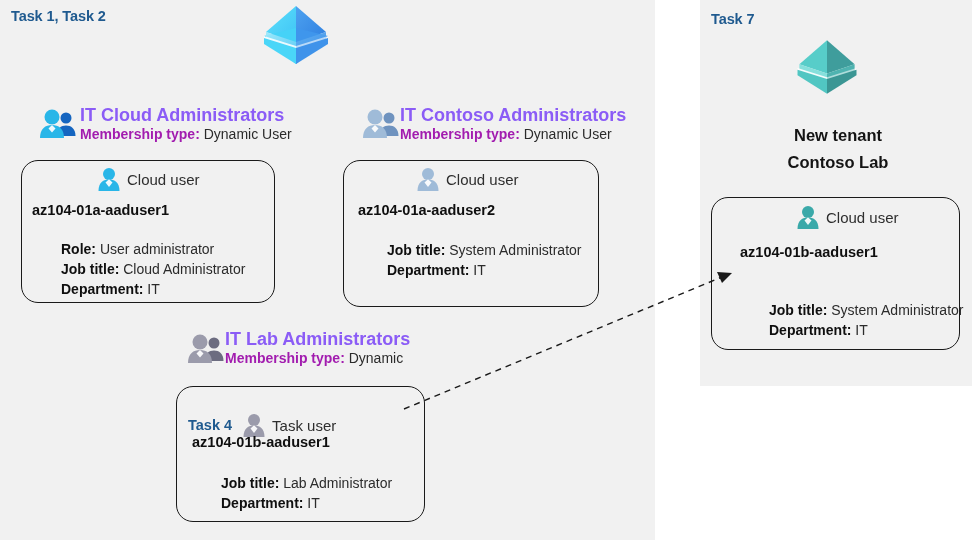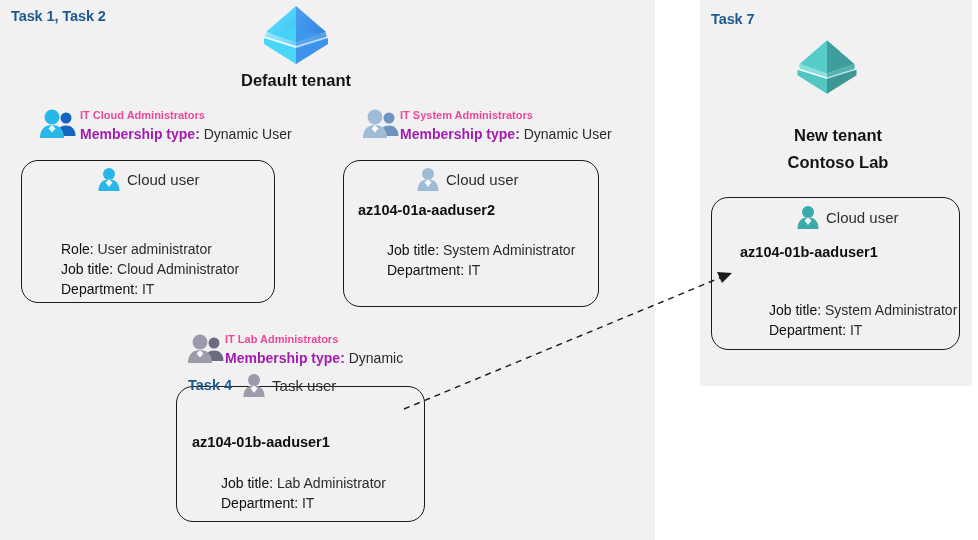--- a/index.html
+++ b/index.html
@@ -39,22 +39,22 @@
     white-space: nowrap;
     text-align: center;
   }
 
   .group-block {
     position: absolute;
     white-space: nowrap;
   }
   .group-title {
     font-weight: bold;
-    font-size: 11px;
-    color: #ec4899;
+    font-size: 18px;
+    color: #8b5cf6;
     line-height: 19px;
     white-space: nowrap;
   }
   .group-meta {
     font-size: 14px;
     color: #2b2b2b;
     line-height: 19px;
     white-space: nowrap;
   }
   .group-meta b { color: #a21caf; font-weight: bold; }
@@ -94,21 +94,21 @@
     white-space: nowrap;
   }
 
   .card-attrs {
     position: absolute;
     font-size: 14px;
     line-height: 20px;
     color: #2b2b2b;
     white-space: nowrap;
   }
-  .card-attrs b { color: #0f0f0f; font-weight: normal; padding-left: 29px; }
+  .card-attrs b { color: #0f0f0f; font-weight: bold; padding-left: 29px; }
 
   .icon-svg { display: block; }
   .abs { position: absolute; }
 </style>
 </head>
 <body>
 
 <div id="canvas">
 
   <div class="panel" id="panel-left"></div>
@@ -147,21 +147,20 @@
       <polygon points="6,34 38,26 38,62" fill="#45d2f7"></polygon>
       <polygon points="70,34 38,26 38,62" fill="#3f96ec"></polygon>
       <polygon points="8,30 38,40 38,50 8,40" fill="url(#tBL1)" opacity="0.95"></polygon>
       <polygon points="68,30 38,40 38,50 68,40" fill="url(#tBR1)" opacity="0.95"></polygon>
       <polygon points="6,34 38,44 38,50 6,40" fill="#ffffff" opacity="0.85"></polygon>
       <polygon points="70,34 38,44 38,50 70,40" fill="#ffffff" opacity="0.6"></polygon>
       <polygon points="6,36 38,46 38,62 6,42" fill="#4ad6f8"></polygon>
       <polygon points="70,36 38,46 38,62 70,42" fill="#3f93ea"></polygon>
     </svg>
   </div>
-  <div class="tenant-name" style="left:213px; top:71px; width:166px;">Default tenant</div>
 
   <div class="abs" style="left:792px; top:36px;">
     <svg class="icon-svg" width="70" height="62" viewBox="0 0 76 66">
       <polygon points="38,4 38,40 8,30" fill="#57cdc9"></polygon>
       <polygon points="38,4 38,40 68,30" fill="#3f9d9c"></polygon>
       <polygon points="8,30 38,40 38,50 8,40" fill="#86e0dc"></polygon>
       <polygon points="68,30 38,40 38,50 68,40" fill="#4fb3b0"></polygon>
       <polygon points="6,34 38,44 38,50 6,40" fill="#ffffff" opacity="0.9"></polygon>
       <polygon points="70,34 38,44 38,50 70,40" fill="#ffffff" opacity="0.55"></polygon>
       <polygon points="6,36 38,46 38,62 6,42" fill="#51c6c2"></polygon>
@@ -192,20 +191,21 @@
   <div class="card-head" style="left:96px; top:166px;">
     <span>
       <svg class="icon-svg" width="26" height="26" viewBox="0 0 26 26">
         <circle cx="13" cy="8" r="6" fill="#29b6e8"></circle>
         <path d="M2.5 25 C2.5 16.5 7.5 13.2 13 13.2 C18.5 13.2 23.5 16.5 23.5 25 Z" fill="#29b6e8"></path>
         <path d="M13 13.2 L9.5 16.5 L13 21 L16.5 16.5 Z" fill="#ffffff" opacity="0.92"></path>
       </svg>
     </span>
     <span class="role-text">Cloud user</span>
   </div>
+  <div class="card-user" style="left:32px; top:202px;">az104-01a-aaduser1</div>
   <div class="card-attrs" style="left:32px; top:239px;">
     <div>
       <b>Role:</b>
       <span>User administrator</span>
     </div>
     <div>
       <b>Job title:</b>
       <span>Cloud Administrator</span>
     </div>
     <div>
@@ -217,21 +217,21 @@
   <div class="abs" style="left:361px; top:108px;">
     <svg class="icon-svg" width="40" height="32" viewBox="0 0 40 32">
       <circle cx="28" cy="10" r="5.5" fill="#6f93bf"></circle>
       <path d="M18.5 28 C18.5 20.5 23 17.5 28 17.5 C33 17.5 37.5 20.5 37.5 28 Z" fill="#6f93bf"></path>
       <circle cx="14" cy="9" r="7.5" fill="#9fbbd8"></circle>
       <path d="M2 30 C2 20.5 7.5 17 14 17 C20.5 17 26 20.5 26 30 Z" fill="#9fbbd8"></path>
       <path d="M14 17 L10.5 20.5 L14 24.5 L17.5 20.5 Z" fill="#ffffff" opacity="0.92"></path>
     </svg>
   </div>
   <div class="group-block" style="left:400px; top:106px;">
-    <div class="group-title">IT System Administrators</div>
+    <div class="group-title">IT Contoso Administrators</div>
     <div class="group-meta">
       <b>Membership type:</b>
       <span>Dynamic User</span>
     </div>
   </div>
 
   <div class="card" style="left:343px; top:160px; width:256px; height:147px;"></div>
   <div class="card-head" style="left:415px; top:166px;">
     <span>
       <svg class="icon-svg" width="26" height="26" viewBox="0 0 26 26">
@@ -265,21 +265,21 @@
   </div>
   <div class="group-block" style="left:225px; top:330px;">
     <div class="group-title">IT Lab Administrators</div>
     <div class="group-meta">
       <b>Membership type:</b>
       <span>Dynamic</span>
     </div>
   </div>
 
   <div class="card" style="left:176px; top:386px; width:249px; height:136px;"></div>
-  <div class="card-head" style="left:188px; top:372px;">
+  <div class="card-head" style="left:188px; top:412px;">
     <span class="inline-task">Task 4</span>
     <span>
       <svg class="icon-svg" width="26" height="26" viewBox="0 0 26 26">
         <circle cx="13" cy="8" r="6" fill="#9b9bab"></circle>
         <path d="M2.5 25 C2.5 16.5 7.5 13.2 13 13.2 C18.5 13.2 23.5 16.5 23.5 25 Z" fill="#9b9bab"></path>
         <path d="M13 13.2 L9.5 16.5 L13 21 L16.5 16.5 Z" fill="#ffffff" opacity="0.92"></path>
       </svg>
     </span>
     <span class="role-text">Task user</span>
   </div>

